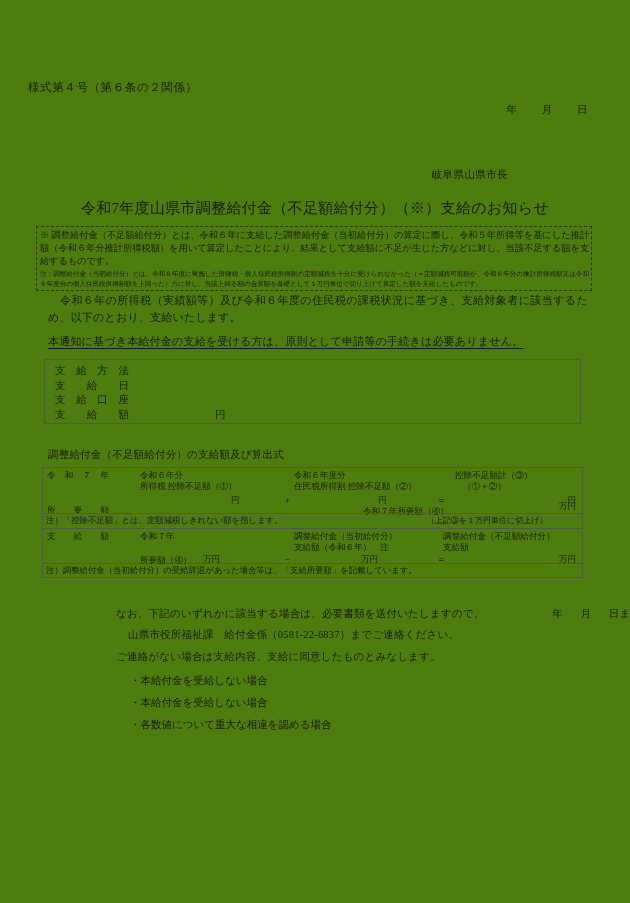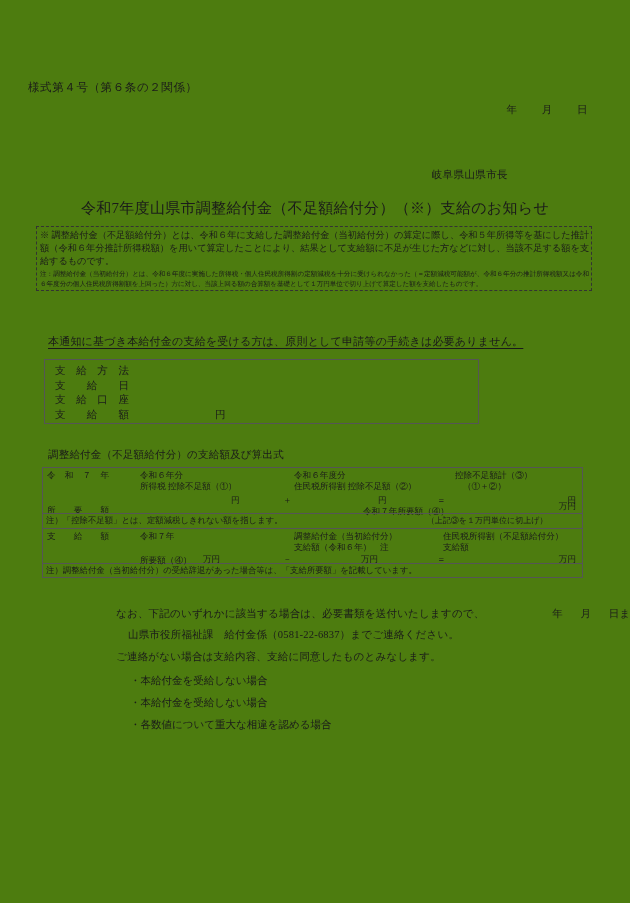--- a/index.html
+++ b/index.html
@@ -93,21 +93,21 @@
     width: 540px;
   }
   .p-noapply .uline {
     text-decoration: underline;
     text-underline-offset: 2.5px;
   }
 
   
   .pay-box {
     left: 44px; top: 359px;
-    width: 435px;
+    width: 537px;
     height: 65px;
     border: 1px solid #555;
     box-sizing: border-box;
     padding: 4px 0 0 10px;
   }
   .pay-row {
     font-size: 10.5px;
     line-height: 14.5px;
     white-space: nowrap;
   }
@@ -191,20 +191,21 @@
 
   <div class="abs issuer">岐阜県山県市長</div>
 
   <div class="abs doc-title">令和7年度山県市調整給付金（不足額給付分）（※）支給のお知らせ</div>
 
   <div class="abs note-box">
     <div class="note-main">※ 調整給付金（不足額給付分）とは、令和６年に支給した調整給付金（当初給付分）の算定に際し、令和５年所得等を基にした推計額（令和６年分推計所得税額）を用いて算定したことにより、結果として支給額に不足が生じた方などに対し、当該不足する額を支給するものです。</div>
     <div class="note-sub">注：調整給付金（当初給付分）とは、令和６年度に実施した所得税・個人住民税所得割の定額減税を十分に受けられなかった（＝定額減税可能額が、令和６年分の推計所得税額又は令和６年度分の個人住民税所得割額を上回った）方に対し、当該上回る額の合算額を基礎として１万円単位で切り上げて算定した額を支給したものです。</div>
   </div>
 
+  <div class="abs para p-basis">令和６年の所得税（実績額等）及び令和６年度の住民税の課税状況に基づき、支給対象者に該当するため、以下のとおり、支給いたします。</div>
   <div class="abs para p-noapply">
     <span class="uline">本通知に基づき本給付金の支給を受ける方は、原則として申請等の手続きは必要ありません。</span>
   </div>
 
   <div class="abs pay-box">
     <div class="pay-row">
       <span class="pay-label">支給方法</span><span class="pay-val"></span><span class="pay-unit"></span>
     </div>
     <div class="pay-row">
       <span class="pay-label">支給日</span><span class="pay-val"></span><span class="pay-unit"></span>
@@ -269,21 +270,21 @@
         <span class="ci" style="left:160px; top:25px;">万円</span>
 
         <span class="ci" style="left:240px; top:25px;">－</span>
 
         <span class="ci" style="left:251px; top:2px;">調整給付金（当初給付分）</span>
         <span class="ci" style="left:251px; top:13px;">支給額（令和６年）　注</span>
         <span class="ci" style="left:318px; top:25px;">万円</span>
 
         <span class="ci" style="left:394px; top:25px;">＝</span>
 
-        <span class="ci" style="left:400px; top:2px;">住民税所得割（不足額給付分）</span>
+        <span class="ci" style="left:400px; top:2px;">調整給付金（不足額給付分）</span>
         <span class="ci" style="left:400px; top:13px;">支給額</span>
         <span class="ci" style="right:6px; top:25px;">万円</span>
       </div>
       <div class="calc-foot">
         <span>注）調整給付金（当初給付分）の受給辞退があった場合等は、「支給所要額」を記載しています。</span>
       </div>
     </div>
 
   </div>
 

